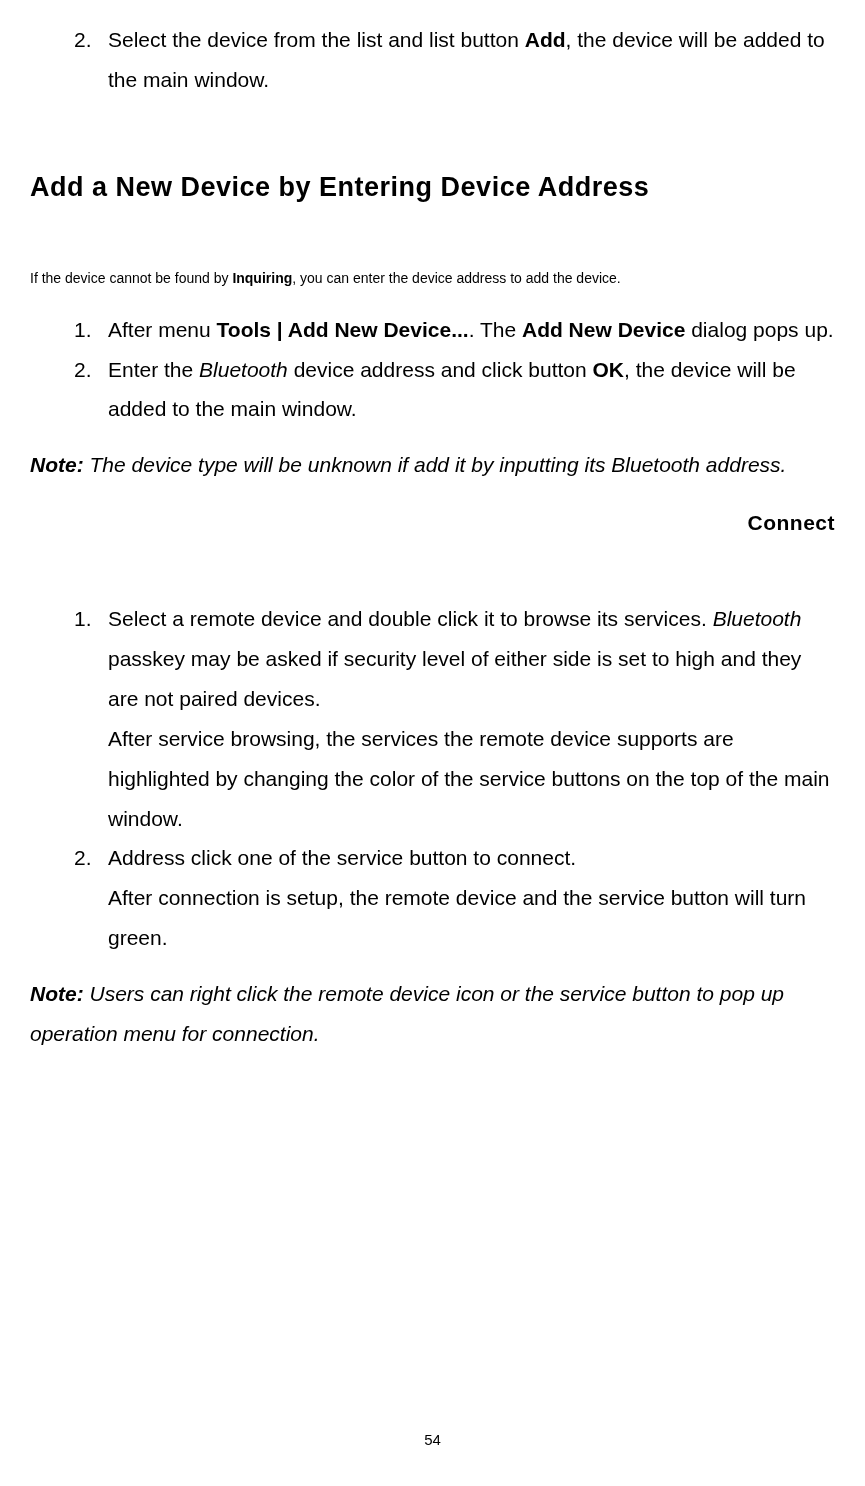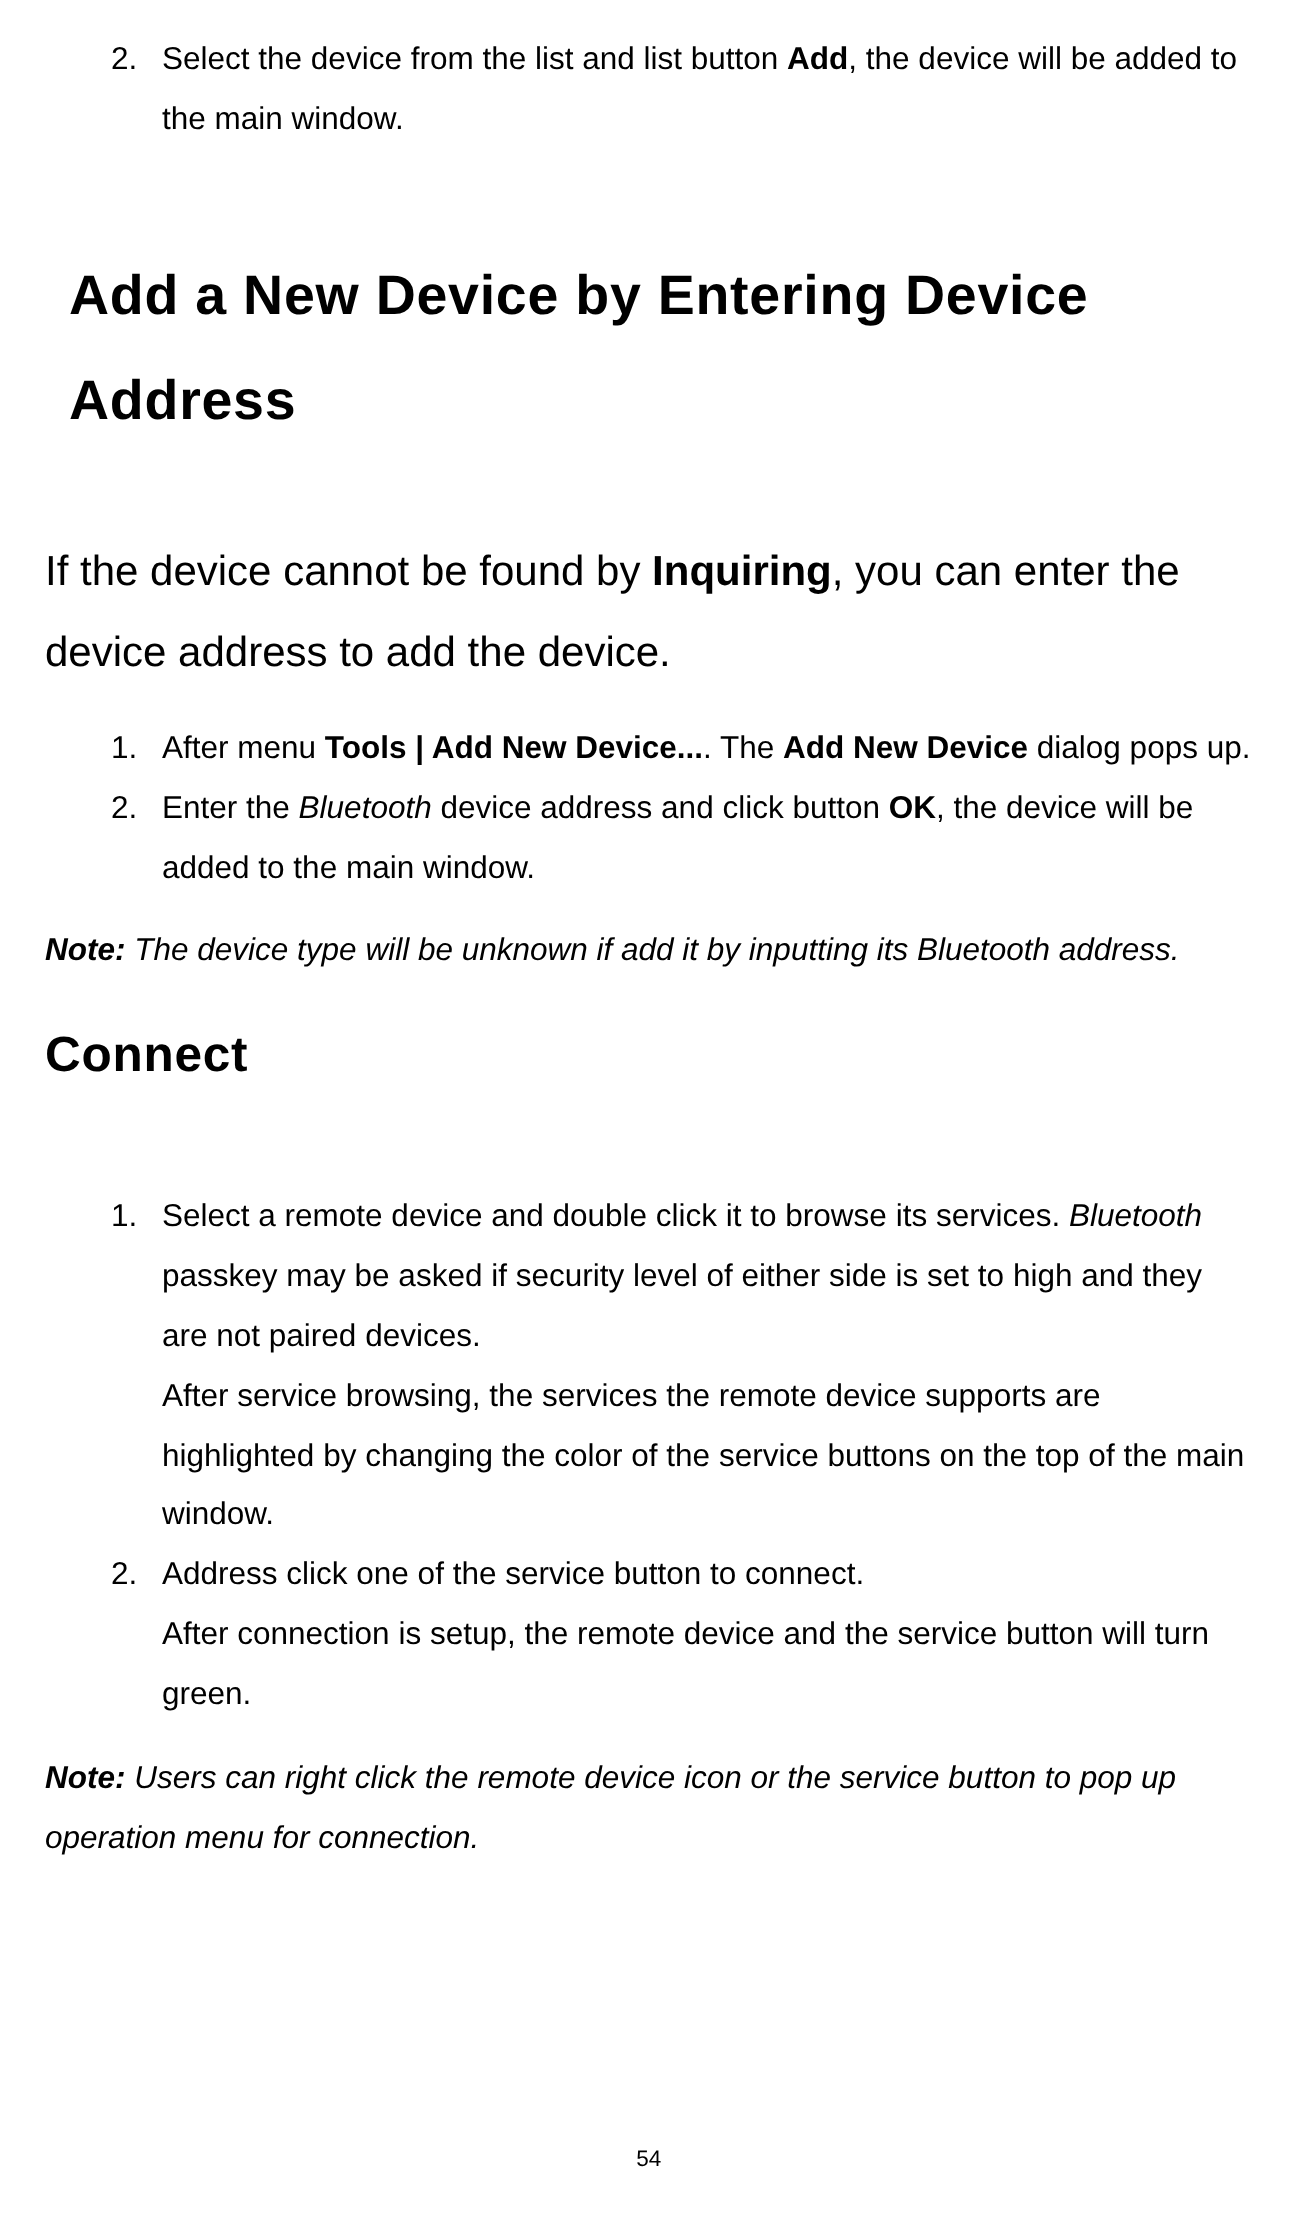--- a/index.html
+++ b/index.html
@@ -28,44 +28,44 @@
       min-width: 34px;
       font-size: 21px;
     }
     .list-text {
       font-size: 21px;
       flex: 1;
     }
     h2 {
       font-family: Verdana, Geneva, sans-serif;
       font-weight: bold;
-      font-size: 37px;
+      font-size: 27px;
       margin-top: 62px;
       margin-bottom: 52px;
       letter-spacing: 0.5px;
-      margin-left: 16px;
     }
     h1 {
       font-family: Verdana, Geneva, sans-serif;
       font-weight: normal;
       font-size: 44px;
       margin-top: 36px;
       margin-bottom: 54px;
       letter-spacing: 0.5px;
     }
     h3 {
       font-family: Verdana, Geneva, sans-serif;
       font-weight: bold;
-      font-size: 33px;
+      font-size: 21px;
       margin-top: 0;
       margin-bottom: 56px;
       letter-spacing: 0.5px;
+      text-align: right;
     }
     p {
-      font-size: 28px;
+      font-size: 14px;
       margin-bottom: 18px;
     }
     .note {
       font-size: 21px;
       margin-top: 16px;
     }
     .bold {
       font-weight: bold;
     }
     .italic {

